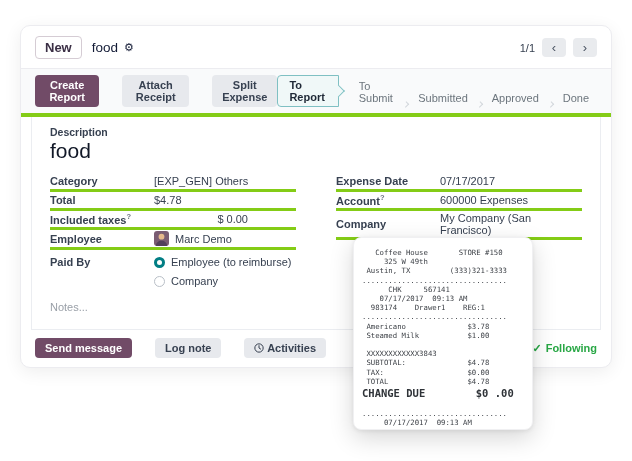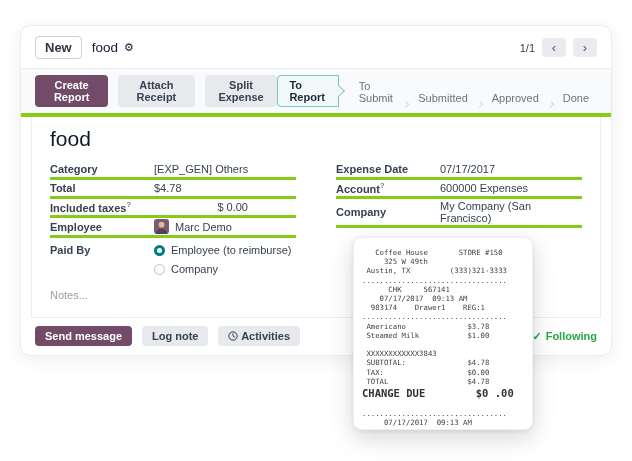--- a/index.html
+++ b/index.html
@@ -17,21 +17,21 @@
   .gear { font-size:11px; color:#131b36; margin-left:6px; }
   .pager { margin-left:auto; display:flex; align-items:center; gap:7px; font-size:11px; color:#374151; }
   .pager-btn { background:#e9ebee; border:none; border-radius:4px; width:24px; height:19px;
                font-size:13px; line-height:1; color:#4b5563; display:flex; align-items:center; justify-content:center; cursor:pointer; }
 
   
   .action-row { display:flex; align-items:center; padding:6px 14px; background:#f9fafb;
                 border-top:1px solid #ececf0; border-bottom:4px solid #84cc16; }
   .btn { font-size:11px; border-radius:4px; padding:4px 10px; border:none; font-weight:700; cursor:pointer; }
   .btn-primary { background:#714B67; color:#fff; }
-  .btn-secondary { background:#e7e9ed; color:#374151; margin-left:10px; }
+  .btn-secondary { background:#e7e9ed; color:#374151; margin-left:23px; }
 
   .statusbar { margin-left:auto; display:flex; align-items:flex-end; font-size:11px; color:#6c757d; }
   .status-active { position:relative; border:1px solid #7fc0c3; background:#f0f8f8; color:#1f2937;
                    font-weight:700; border-radius:4px 0 0 4px; padding:3px 11px; margin-right:12px; cursor:pointer; }
   .status-active::after { content:""; position:absolute; right:-5px; top:50%; width:8px; height:8px;
                    transform:translateY(-50%) rotate(45deg); border-top:1px solid #7fc0c3;
                    border-right:1px solid #7fc0c3; background:#f0f8f8; }
   .status-step { padding:3px 8px; cursor:pointer; }
   .status-sep { width:5px; height:5px; border-top:1px solid #d3d7dc; border-right:1px solid #d3d7dc;
                 transform:rotate(45deg); margin:0 2px; }
@@ -108,20 +108,21 @@
         <span class="status-sep"></span>
         <div class="status-step">Submitted</div>
         <span class="status-sep"></span>
         <div class="status-step">Approved</div>
         <span class="status-sep"></span>
         <div class="status-step">Done</div>
       </div>
     </div>
 
     <div class="sheet">
+      <div class="desc-label">Description</div>
       <div class="desc-value">food</div>
 
       <div class="grid">
 
         <div class="col">
           <div class="frow">
             <span class="flabel">Category</span>
             <span class="fvalue">[EXP_GEN] Others</span>
           </div>
           <div class="frow">

